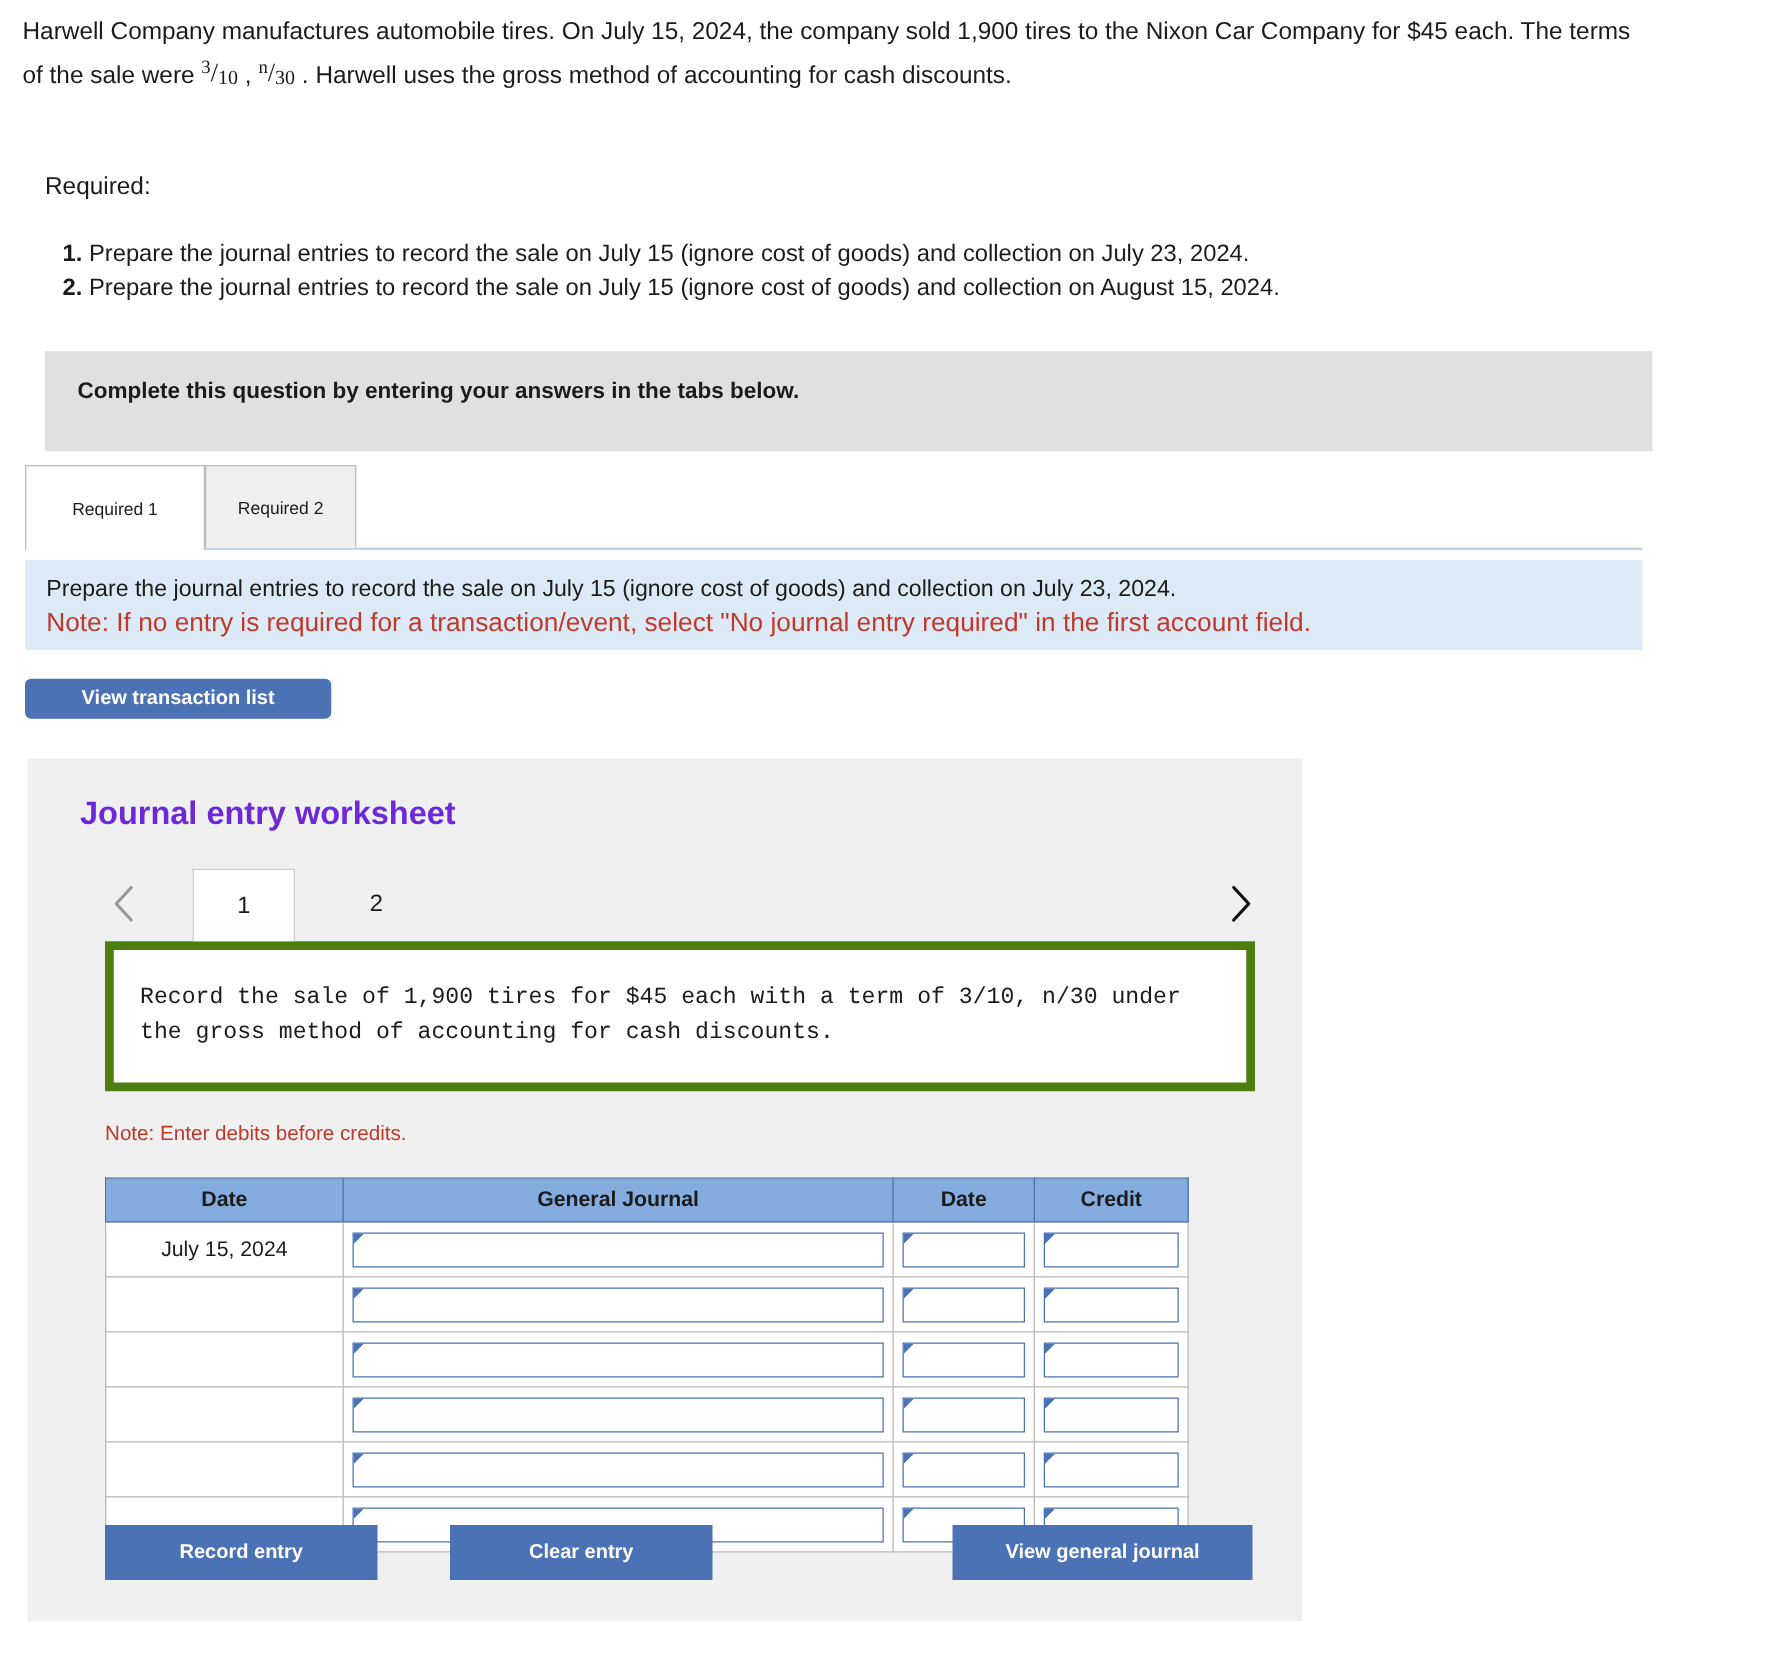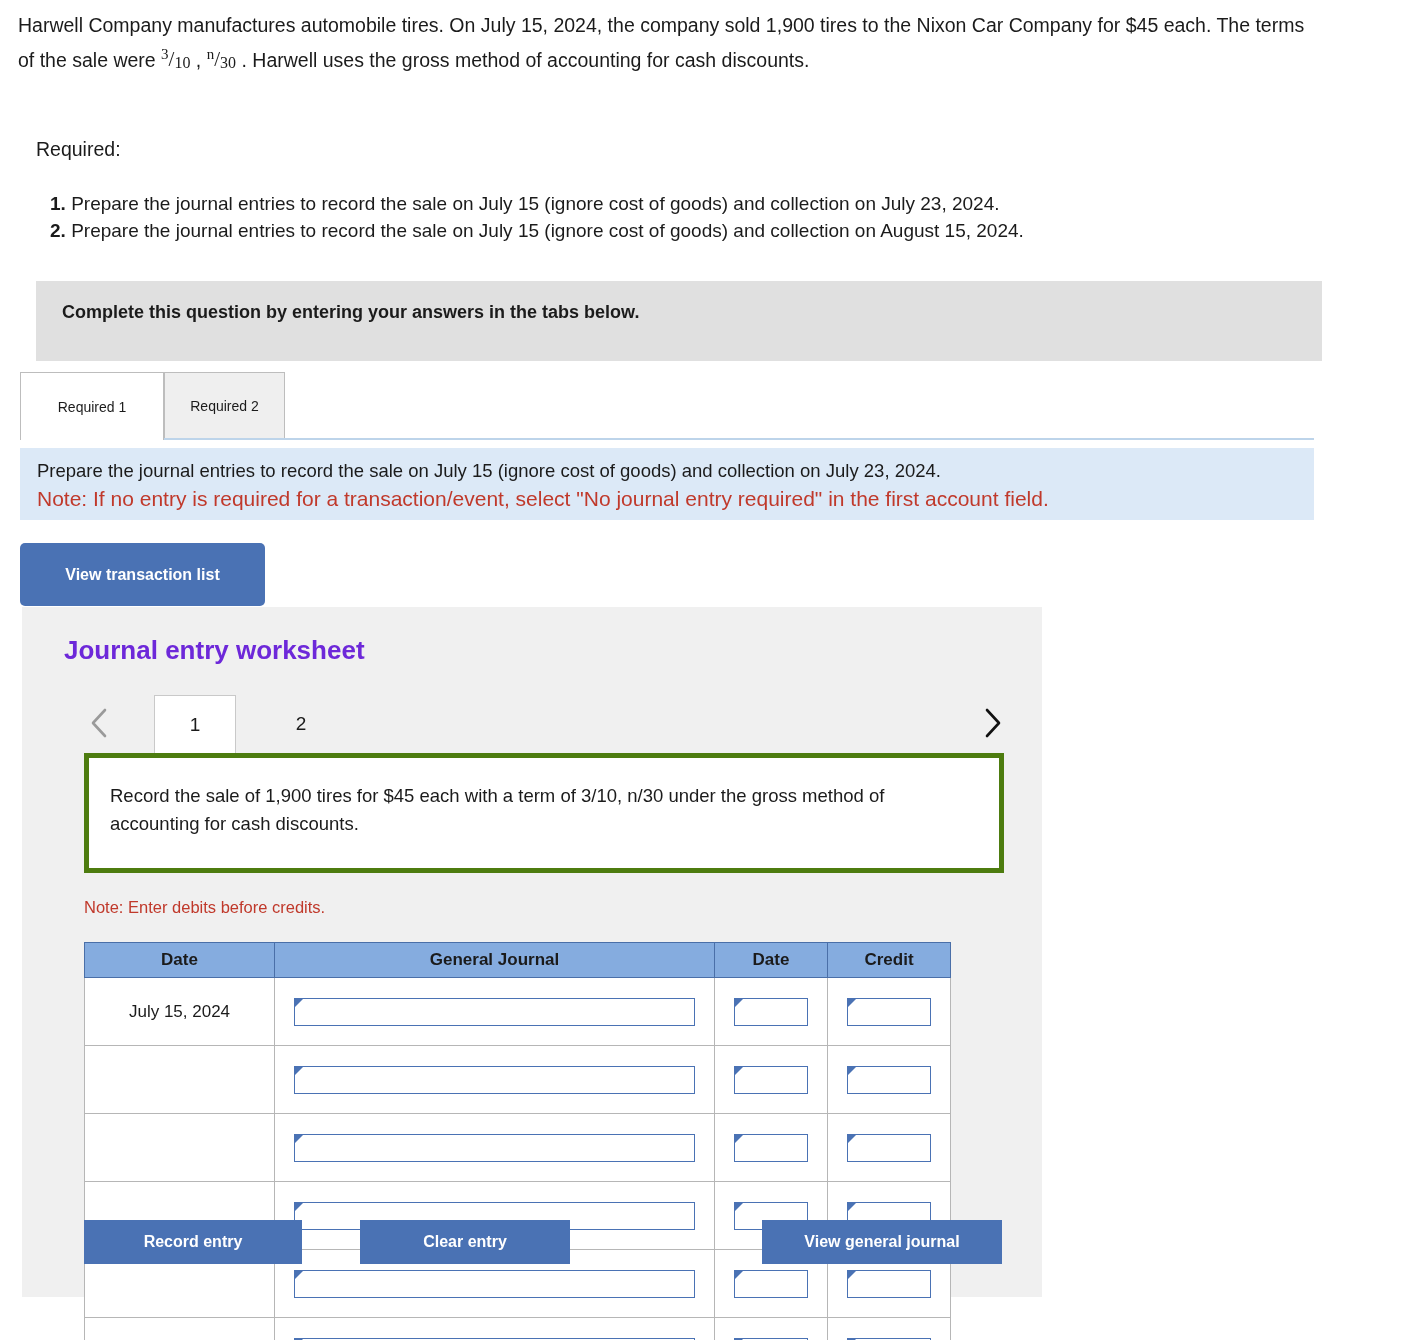--- a/index.html
+++ b/index.html
@@ -152,21 +152,21 @@
     justify-content: center;
     font-family: "Liberation Sans", sans-serif;
     cursor: pointer;
     padding: 0;
   }
   .btn-view-transactions {
     position: absolute;
     left: 20px;
     top: 543px;
     width: 245px;
-    height: 63px;
+    height: 32px;
     border-radius: 5px;
   }
 
   
   .worksheet {
     position: absolute;
     left: 22px;
     top: 607px;
     width: 1020px;
     height: 690px;
@@ -223,21 +223,22 @@
 
   
   .descbox {
     position: absolute;
     left: 62px;
     top: 146px;
     width: 920px;
     height: 120px;
     box-sizing: border-box;
     background: #ffffff;
-    border: 5px solid #4d7c0f;
+    border: 7px solid #4d7c0f;
+    font-family: Liberation Mono, monospace;
   }
   .descbox p {
     margin: 0;
     position: absolute;
     left: 21px;
     top: 24px;
     width: 860px;
     font-size: 18.5px;
     line-height: 28px;
     color: #1b1b1b;
@@ -267,21 +268,21 @@
     font-size: 17px;
     font-weight: bold;
     color: #1b1b1b;
     text-align: center;
     padding: 0;
   }
   .jtable td {
     border: 1px solid #b6b6b6;
     background: #ffffff;
     height: 35px;
-    padding: 16px;
+    padding: 4px;
     vertical-align: middle;
   }
   .col-date   { width: 190px; }
   .col-gj     { width: 440px; }
   .col-debit  { width: 113px; }
   .col-credit { width: 123px; }
 
   .datecell {
     font-size: 17px;
     text-align: center;

